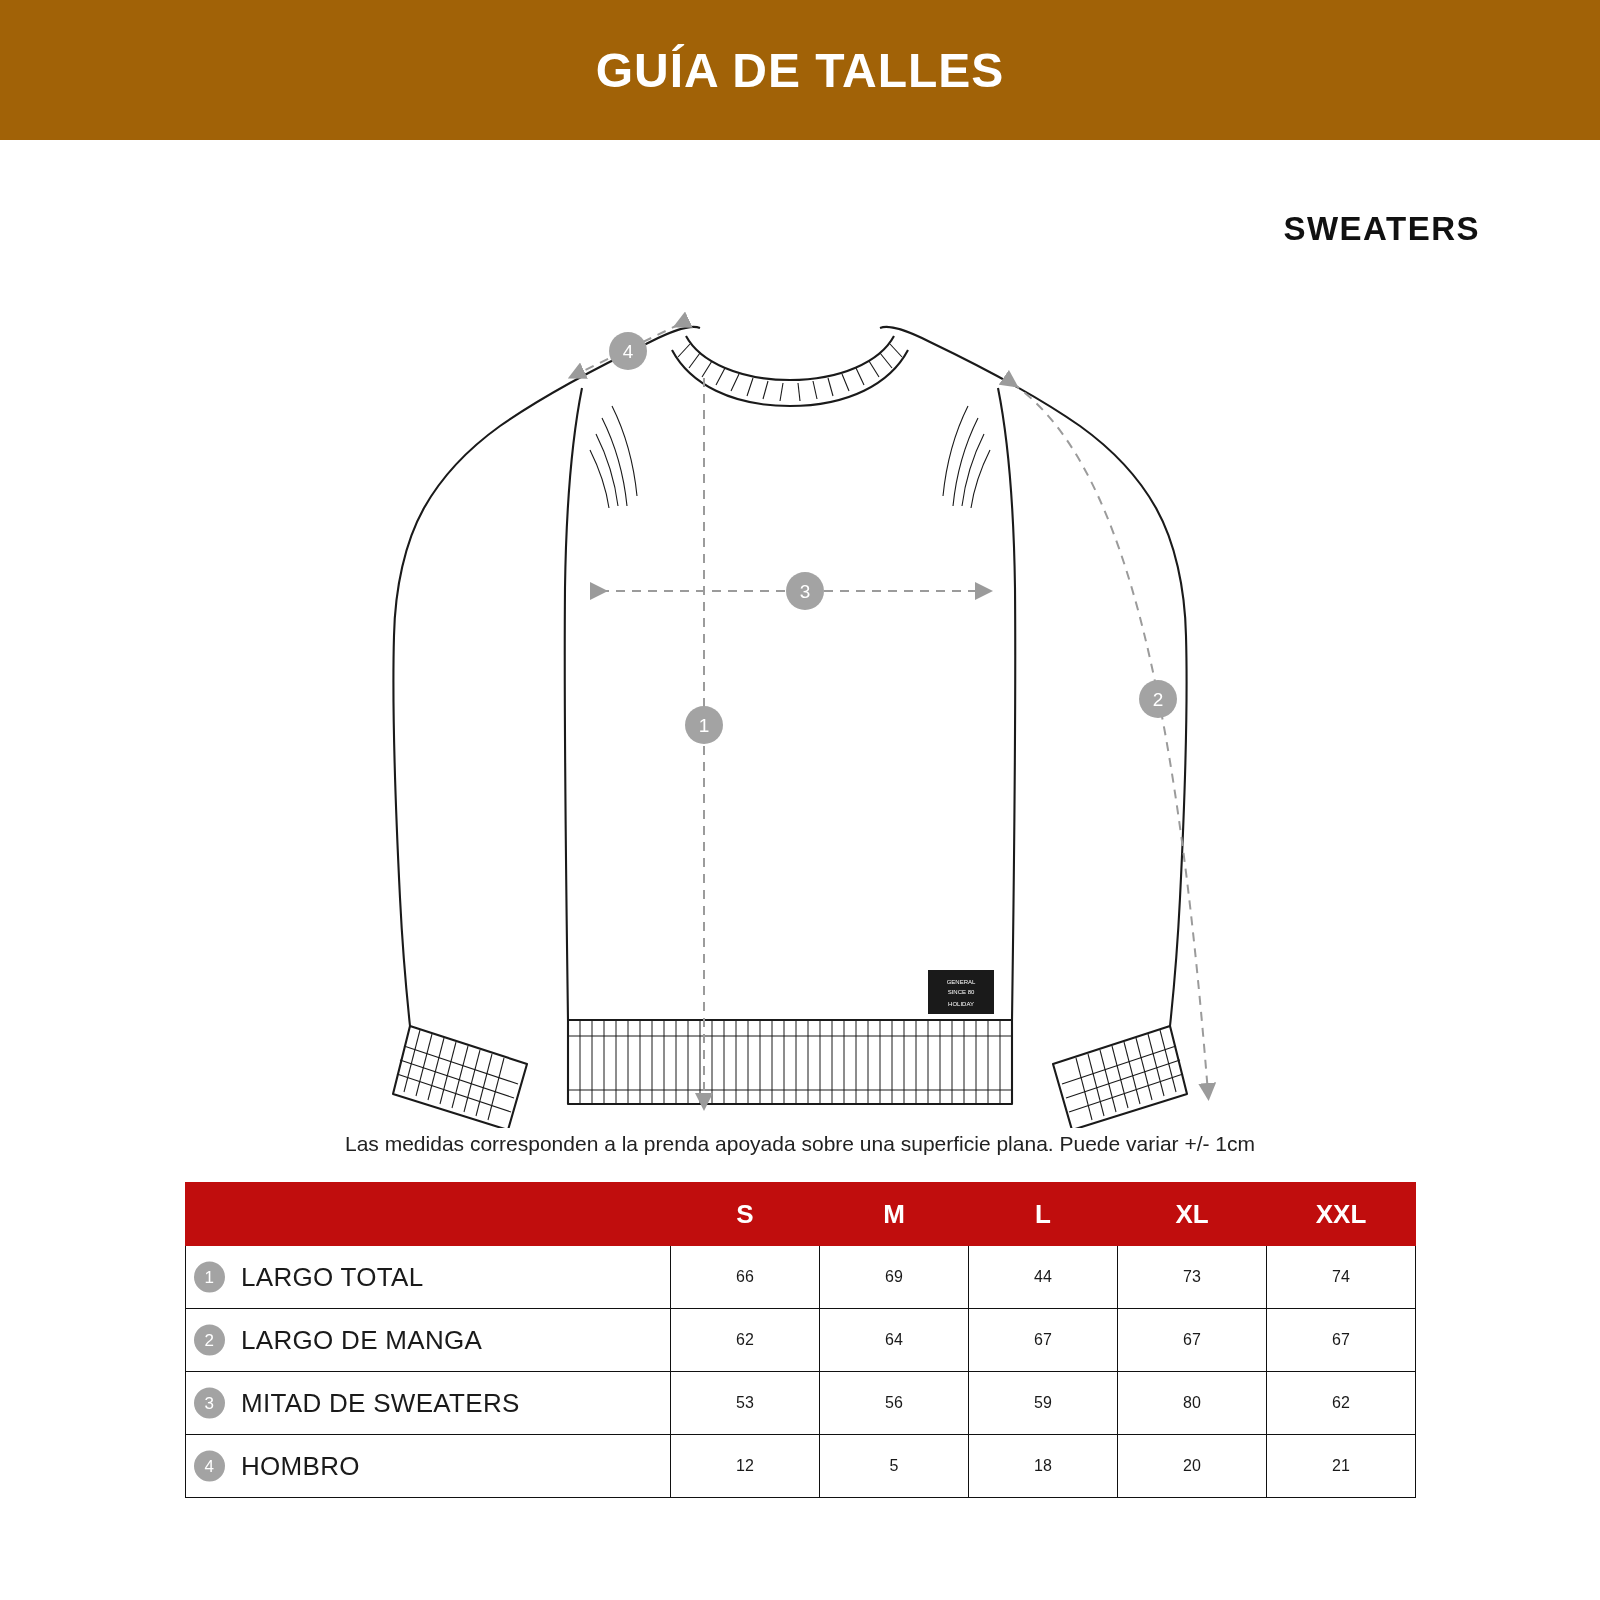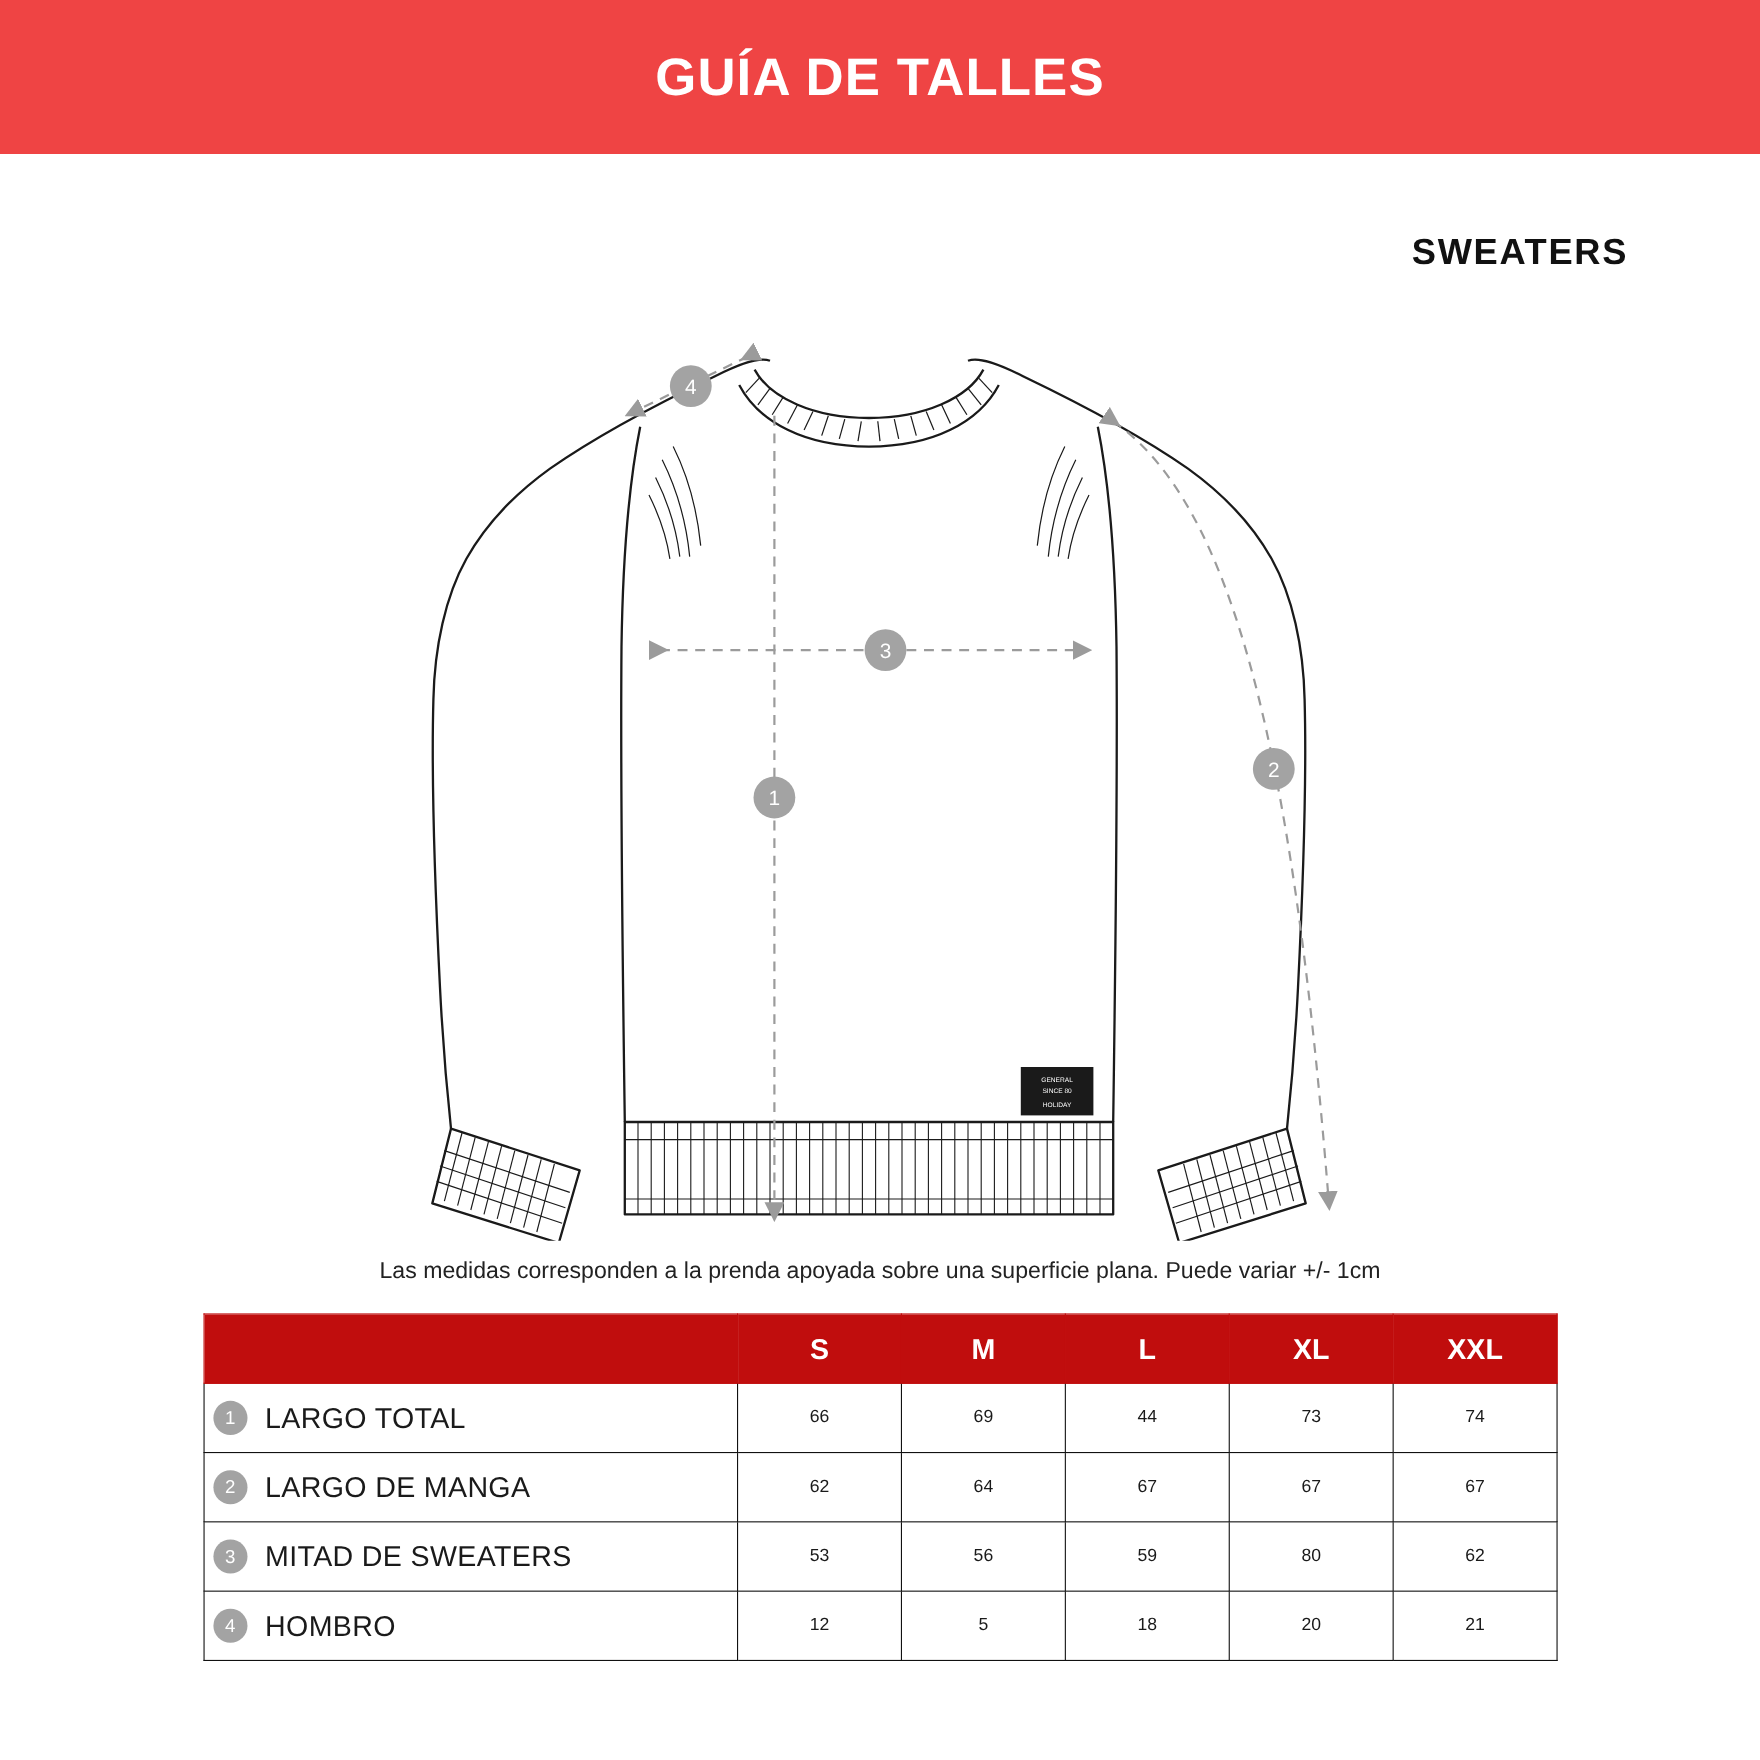--- a/index.html
+++ b/index.html
@@ -13,21 +13,21 @@
     font-family: "Liberation Sans", sans-serif;
     color: #1a1a1a;
     position: relative;
     overflow: hidden;
   }
 
   
   .header-bar {
     width: 100%;
     height: 140px;
-    background: #ef4444;
+    background: #a16207;
     display: flex;
     align-items: center;
     justify-content: center;
     box-sizing: border-box;
   }
   .header-title {
     color: #ffffff;
     font-size: 48px;
     font-weight: bold;
     letter-spacing: 1px;
@@ -57,21 +57,21 @@
   }
   .illustration-wrap svg {
     display: block;
   }
 
   
   .note {
     text-align: center;
     font-size: 21px;
     color: #222;
-    margin-top: 16px;
+    margin-top: 4px;
   }
 
   
   .table-wrap {
     width: 1230px;
     margin: 26px auto 0 auto;
     position: relative;
   }
   table.size-table {
     border-collapse: collapse;

